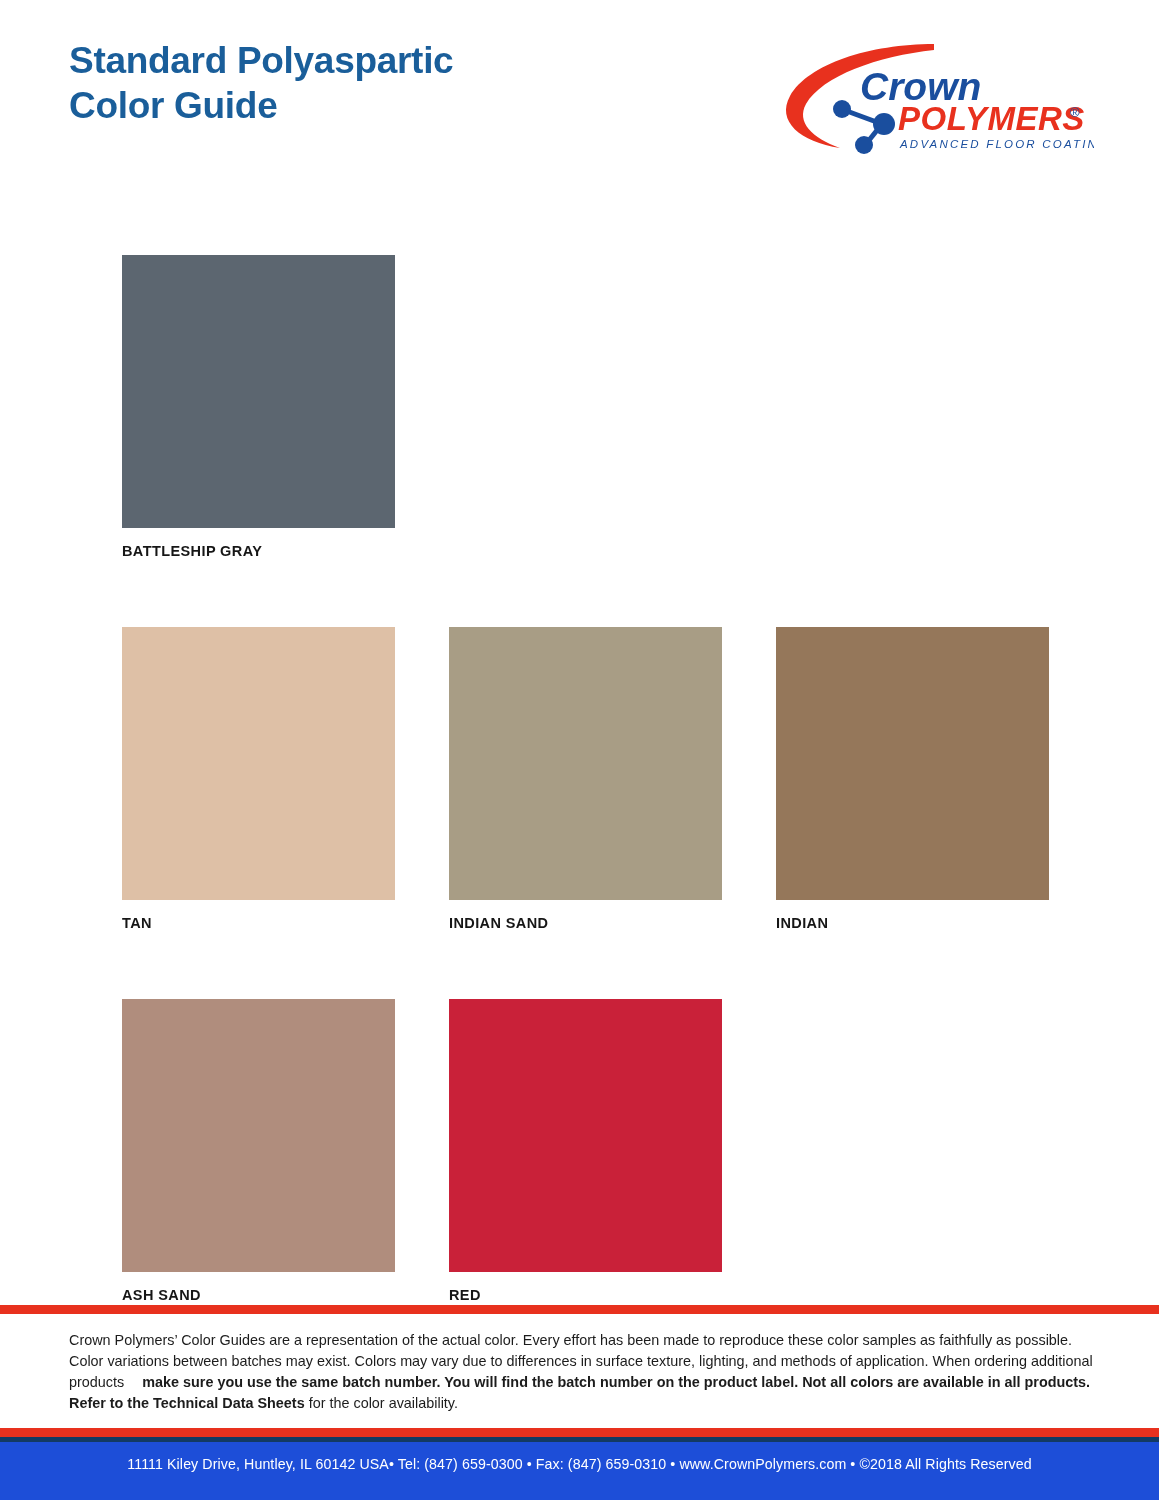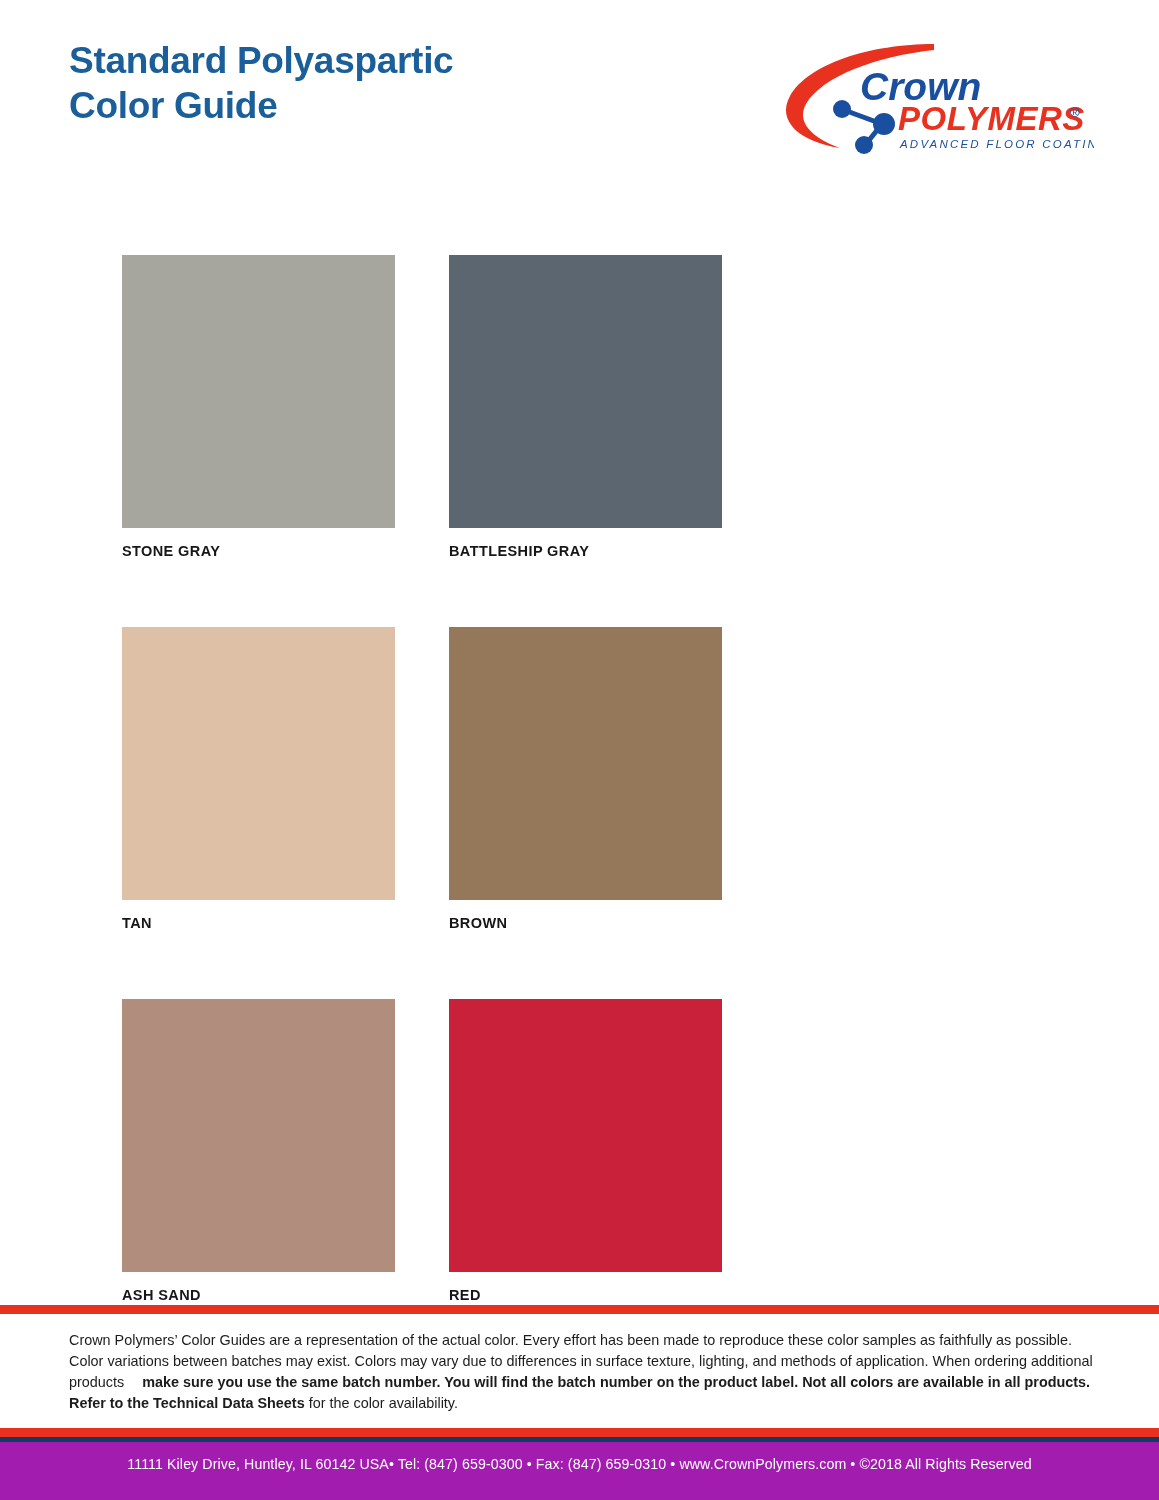--- a/index.html
+++ b/index.html
@@ -119,21 +119,21 @@
   }
   .disclaimer b { font-weight: bold; margin-left: 14px; }
 
   
   .footer {
     position: absolute;
     left: 0;
     top: 1442px;
     width: 1159px;
     height: 58px;
-    background: #a21caf;
+    background: #1d4ed8;
   }
   .footer-text {
     position: absolute;
     left: 0;
     top: 14px;
     width: 1159px;
     text-align: center;
     font-size: 14.2px;
     color: #ffffff;
     font-family: "Liberation Sans", sans-serif;
@@ -169,37 +169,37 @@
         <text x="296" y="79" font-family="Liberation Sans, sans-serif" font-size="13" fill="#1a4e9e">®</text>
         <text x="126" y="110" font-family="Liberation Sans, sans-serif" font-size="11.5" font-style="italic" fill="#1a4e9e" letter-spacing="2.2">ADVANCED FLOOR COATINGS</text>
       </svg>
     </div>
   </div>
 
   <div class="grid">
 
     <div class="grid-row">
       <div class="swatch-cell">
-        <span class="swatch-chip" style="background: rgb(166, 166, 158);"></span>
-        <div class="swatch-label">STONE GRAY</div>
-      </div>
-      <div class="swatch-cell">
         <span class="swatch-chip" style="background: rgb(92, 102, 112);"></span>
         <div class="swatch-label">BATTLESHIP GRAY</div>
       </div>
     </div>
 
     <div class="grid-row">
       <div class="swatch-cell">
         <span class="swatch-chip" style="background: rgb(222, 192, 166);"></span>
         <div class="swatch-label">TAN</div>
       </div>
       <div class="swatch-cell">
+        <span class="swatch-chip" style="background: rgb(168, 157, 133);"></span>
+        <div class="swatch-label">INDIAN SAND</div>
+      </div>
+      <div class="swatch-cell">
         <span class="swatch-chip" style="background: rgb(149, 119, 90);"></span>
-        <div class="swatch-label">BROWN</div>
+        <div class="swatch-label">INDIAN</div>
       </div>
     </div>
 
     <div class="grid-row">
       <div class="swatch-cell">
         <span class="swatch-chip" style="background: rgb(176, 141, 125);"></span>
         <div class="swatch-label">ASH SAND</div>
       </div>
       <div class="swatch-cell">
         <span class="swatch-chip" style="background: rgb(201, 33, 57);"></span>

